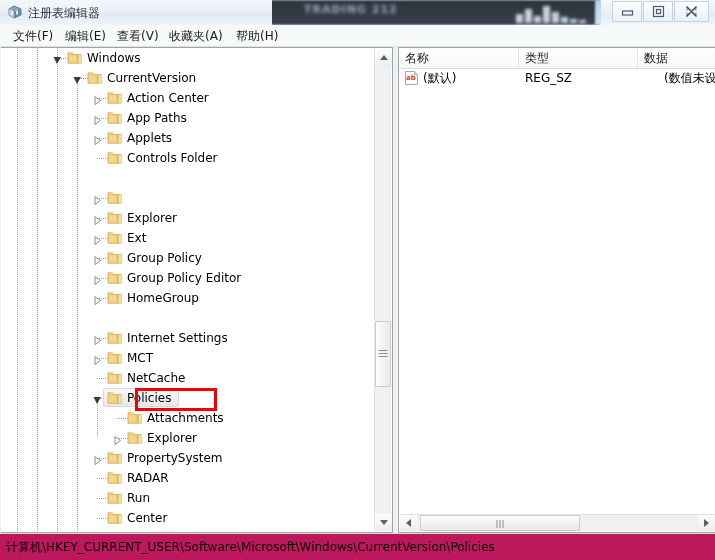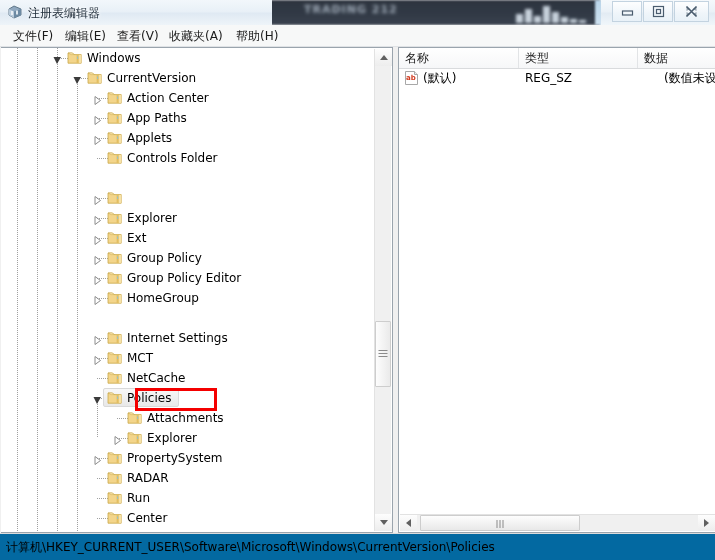--- a/index.html
+++ b/index.html
@@ -326,21 +326,21 @@
     border: 1px solid #cdcdcd;
     border-radius: 1px;
     box-sizing: border-box;
   }
 
   
   #statusbar {
     position: absolute;
     left: 0; top: 533px;
     width: 715px; height: 27px;
-    background: #0369a1;
+    background: #be185d;
     border-top: 1px solid #dcdcdc;
     box-sizing: border-box;
   }
   #status-text {
     position: absolute;
     left: 6px; top: 5px;
     font-size: 12px;
     color: #000000;
     white-space: nowrap;
   }

